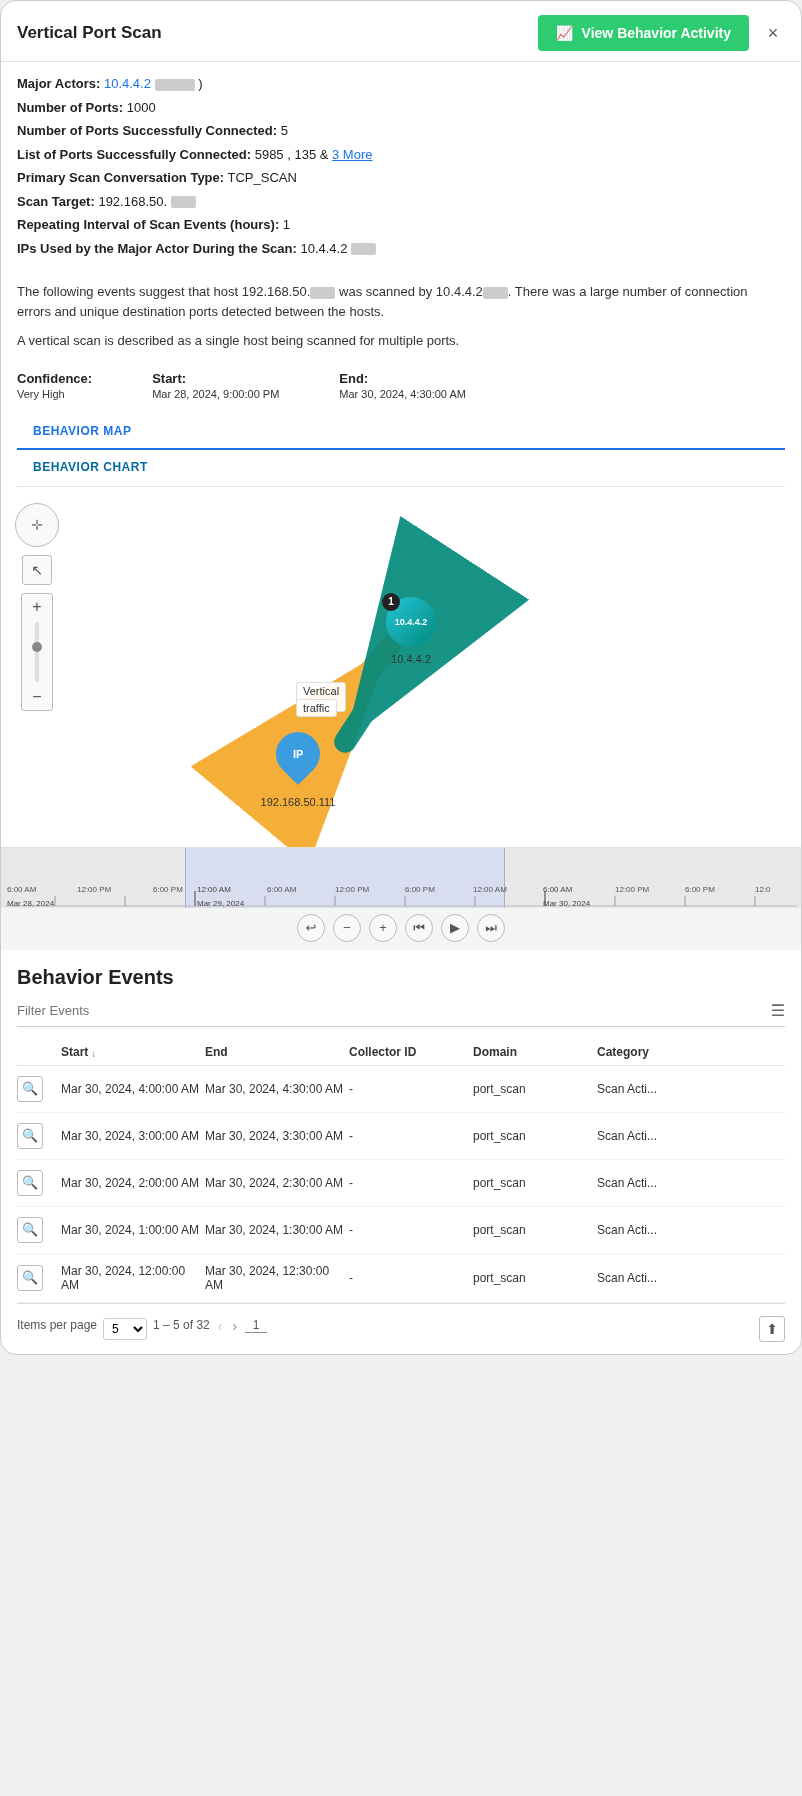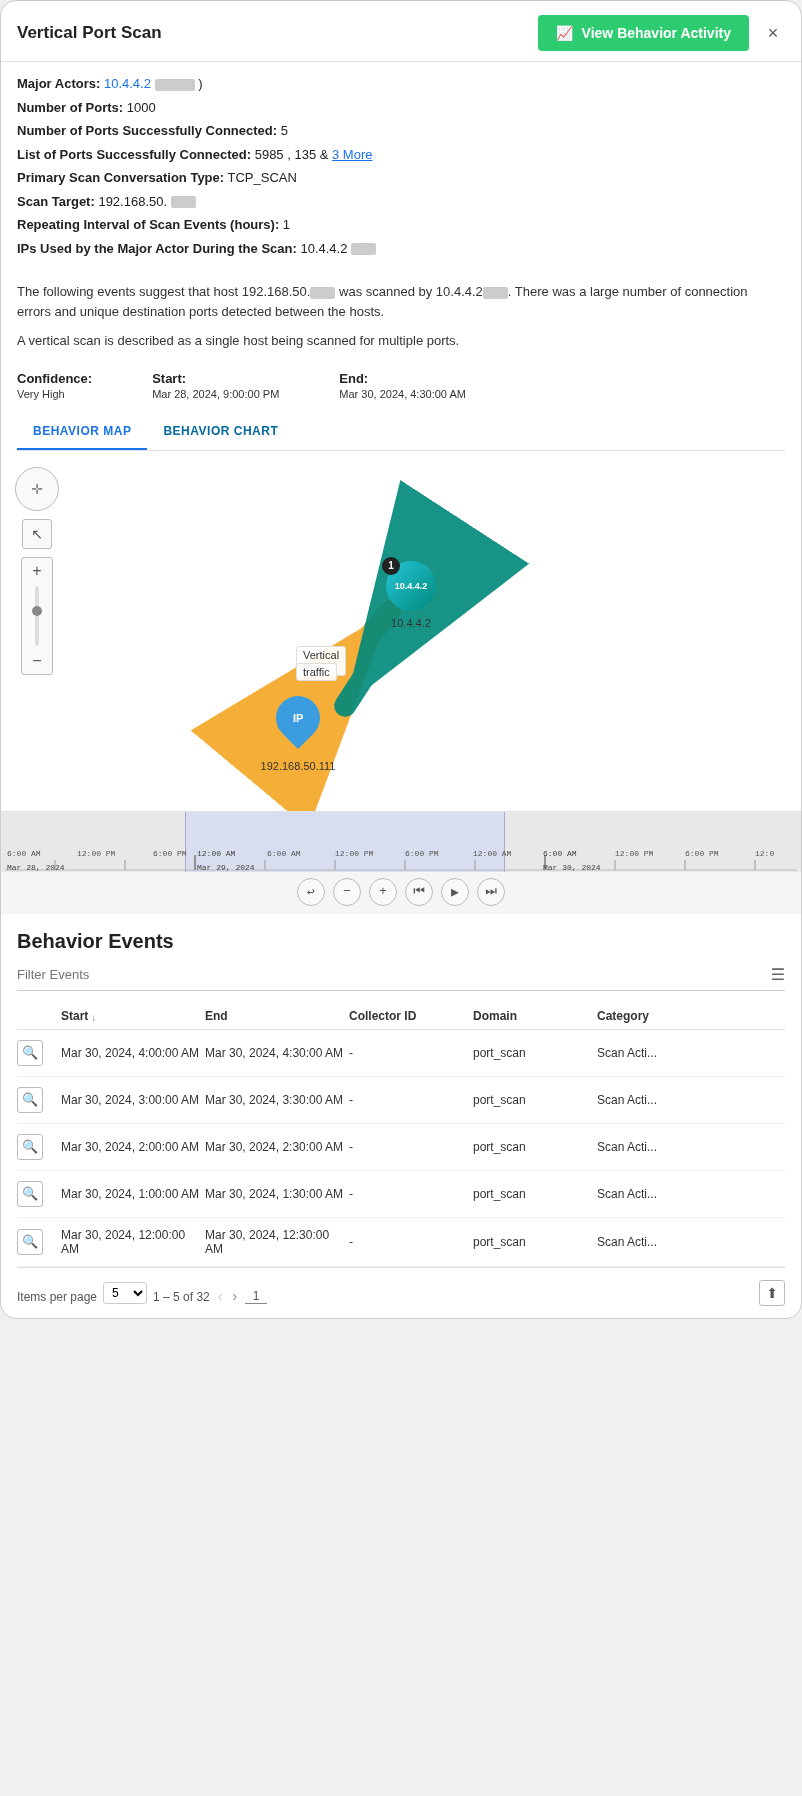--- a/index.html
+++ b/index.html
@@ -113,20 +113,21 @@
       cursor: pointer;
       display: flex;
       align-items: center;
       gap: 8px;
       white-space: nowrap;
     }
     .tabs-row {
       display: flex;
       border-bottom: 1px solid #e0e0e0;
       margin: 0 16px;
+      flex-direction: column;
     }
     .tab {
       padding: 10px 16px;
       font-size: 12px;
       font-weight: 600;
       letter-spacing: 0.5px;
       color: #0369a1;
       cursor: pointer;
       border-bottom: 2px solid transparent;
       text-transform: uppercase;
@@ -270,21 +271,20 @@
       border-radius: 3px;
       padding: 2px 6px;
       font-size: 11px;
       color: #333;
     }
     
     .timeline-section {
       background: #f5f5f5;
       border-top: 1px solid #e0e0e0;
       padding: 0;
-      font-family: Liberation Mono, monospace;
     }
     .timeline-controls {
       display: flex;
       align-items: center;
       justify-content: center;
       gap: 8px;
       padding: 6px 0 8px 0;
       background: #f5f5f5;
     }
     .tl-btn {
@@ -376,21 +376,21 @@
       display: flex;
       align-items: center;
       justify-content: space-between;
       padding: 12px 0 12px 0;
       font-size: 12px;
       color: #555;
       border-top: 1px solid #e0e0e0;
     }
     .page-left {
       display: flex;
-      align-items: flex-end;
+      align-items: flex-start;
       gap: 6px;
     }
     .per-page-select {
       border: 1px solid #ccc;
       border-radius: 3px;
       padding: 2px 4px;
       font-size: 12px;
       background: #fff;
     }
     .chevron-btn {

